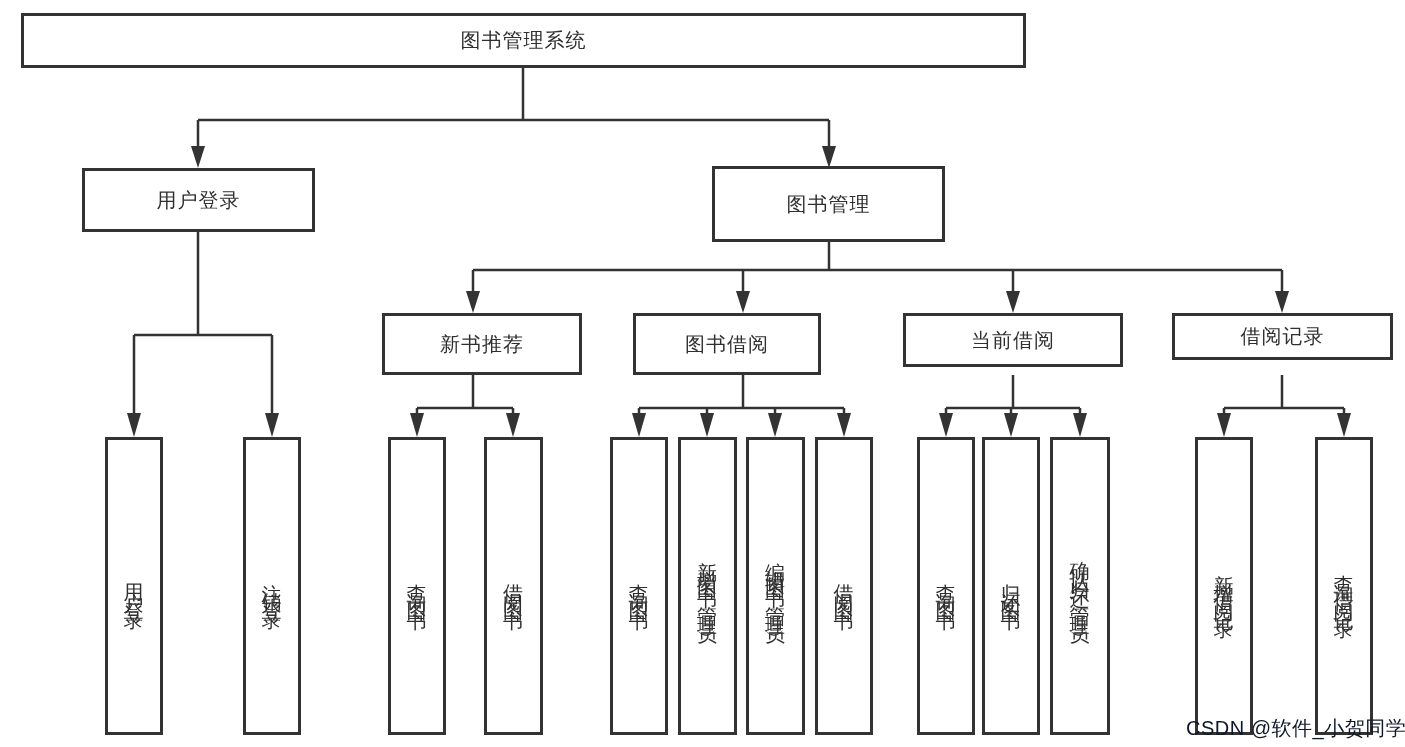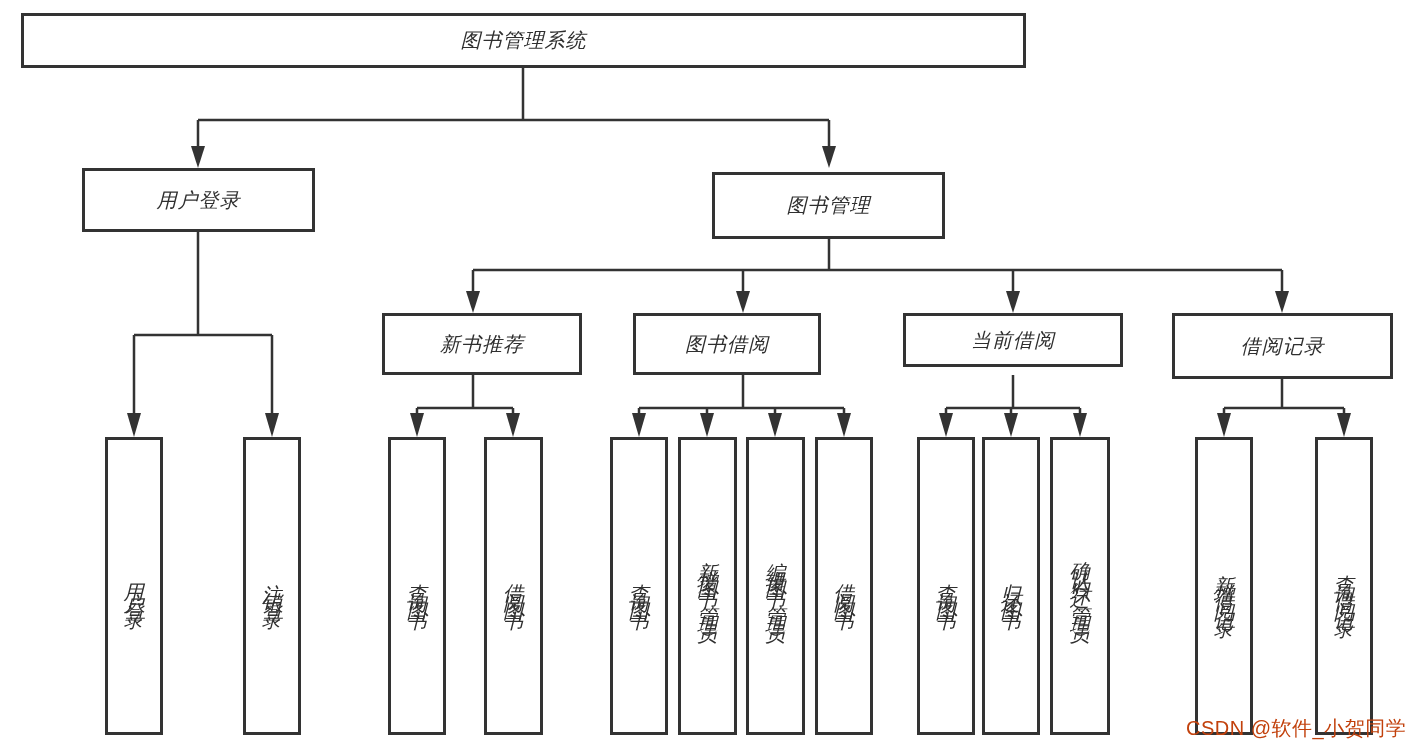--- a/index.html
+++ b/index.html
@@ -20,21 +20,20 @@
   }
   .node {
     position: absolute;
     box-sizing: border-box;
     background: #ffffff;
     border: 3px solid #333333;
     display: flex;
     align-items: center;
     justify-content: center;
     z-index: 2;
-    font-style: italic;
   }
   .hlabel {
     font-size: 20px;
     letter-spacing: 1px;
     white-space: nowrap;
     color: #2f2f2f;
   }
   .vlabel {
     writing-mode: vertical-rl;
     text-orientation: mixed;
@@ -42,21 +41,21 @@
     letter-spacing: 9px;
     line-height: 1;
     color: #2f2f2f;
     white-space: nowrap;
   }
   #watermark {
     position: absolute;
     left: 1186px;
     top: 715px;
     font-size: 20px;
-    color: #c2410c;
+    color: #0f172a;
     white-space: nowrap;
     z-index: 3;
     letter-spacing: 0.5px;
   }
 </style>
 </head>
 <body>
 
 <div id="canvas">
 
@@ -107,34 +106,34 @@
     </g>
   </svg>
 
   <div class="node" style="left:21px;top:13px;width:1005px;height:55px">
     <span class="hlabel">图书管理系统</span>
   </div>
 
   <div class="node" style="left:82px;top:168px;width:233px;height:64px">
     <span class="hlabel">用户登录</span>
   </div>
-  <div class="node" style="left:712px;top:172px;width:233px;height:67px">
+  <div class="node" style="left:712px;top:166px;width:233px;height:76px">
     <span class="hlabel">图书管理</span>
   </div>
 
   <div class="node" style="left:382px;top:313px;width:200px;height:62px">
     <span class="hlabel">新书推荐</span>
   </div>
   <div class="node" style="left:633px;top:313px;width:188px;height:62px">
     <span class="hlabel">图书借阅</span>
   </div>
   <div class="node" style="left:903px;top:313px;width:220px;height:54px">
     <span class="hlabel">当前借阅</span>
   </div>
-  <div class="node" style="left:1172px;top:313px;width:221px;height:66px">
+  <div class="node" style="left:1172px;top:313px;width:221px;height:47px">
     <span class="hlabel">借阅记录</span>
   </div>
 
   <div class="node" style="left:105px;top:437px;width:58px;height:298px">
     <span class="vlabel">用户登录</span>
   </div>
   <div class="node" style="left:243px;top:437px;width:58px;height:298px">
     <span class="vlabel">注销登录</span>
   </div>
 

